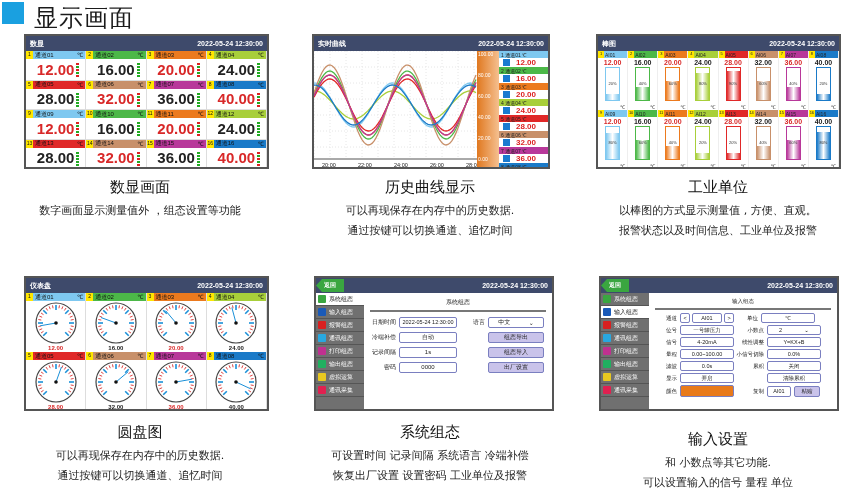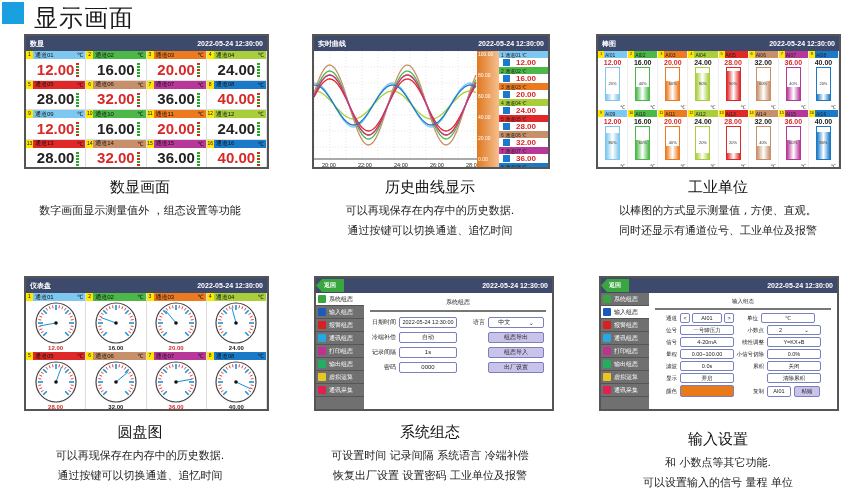--- a/index.html
+++ b/index.html
@@ -580,21 +580,21 @@
           <div class="fill" style="height: 85%; background: linear-gradient(90deg, rgb(26, 122, 200), rgb(255, 255, 255) 50%, rgb(26, 122, 200));"></div>
           <div class="pct">80%</div>
         </div>
         <span class="u">℃</span>
       </div>
     </div>
 </div>
 <div class="caption" style="left:578px;top:178px">
   <div class="ct">工业单位</div>
   <div class="cd">以棒图的方式显示测量值 , 方便、直观。</div>
-  <div class="cd">同时还显示有通道位号、工业单位及报警</div>
+  <div class="cd">报警状态以及时间信息、工业单位及报警</div>
 </div>
 
 <div class="panel" style="left:24px;top:276px">
   <div class="phead">
       <span>仪表盘</span>
       <span>2022-05-24 12:30:00</span>
     </div>
   <div class="ggrid" id="ggrid">
       <div class="gcell">
         <div class="chhead" style="background: rgb(126, 200, 240); width: 100%;">

